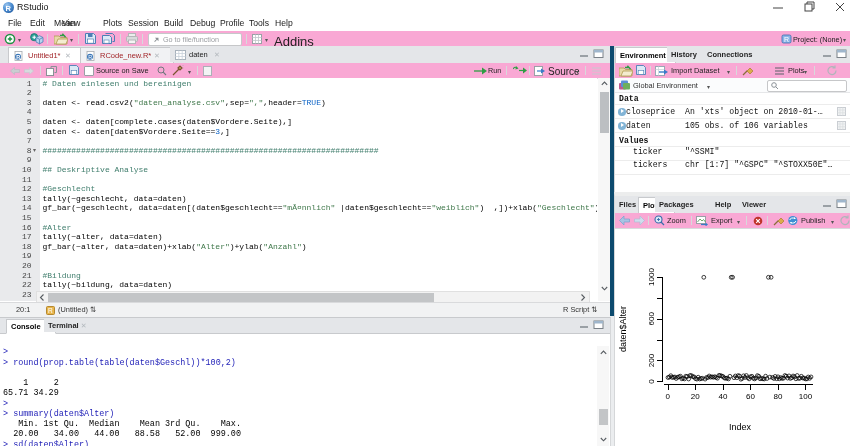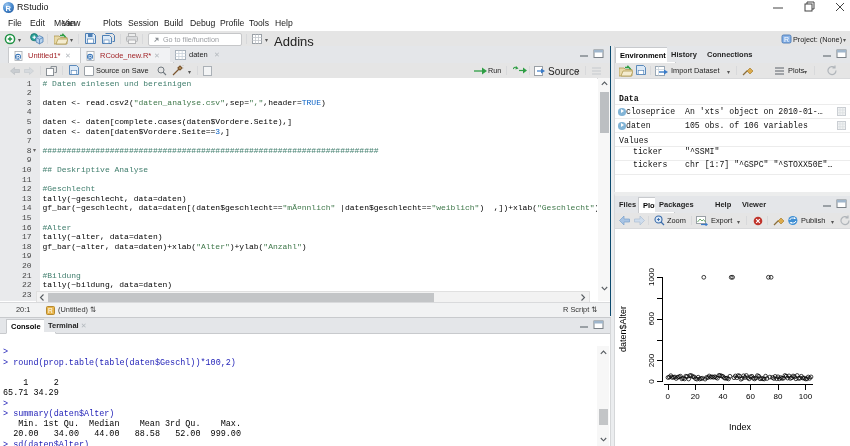--- a/index.html
+++ b/index.html
@@ -1,21 +1,21 @@
 <!DOCTYPE html>
 <html><head><meta charset="utf-8"><style>
 html,body{margin:0;padding:0}
 body{width:850px;height:446px;position:relative;overflow:hidden;background:#fff;font-family:"Liberation Sans",sans-serif;-webkit-font-smoothing:antialiased}
 .a{position:absolute}
 .m{font-family:"Liberation Mono",monospace}
 pre{margin:0;font-family:"Liberation Mono",monospace}
 .tabbar{background:#e4e6e9;border-bottom:1px solid #c8cacd}
 .tab{position:absolute;top:1px;height:15px;line-height:15px;font-size:7.5px;font-weight:bold;color:#1f1f1f;padding:0 4px;background:#e4e6e9}
 .tab.on{background:#fff;border:1px solid #c8cacd;border-bottom:1px solid #fff;font-weight:bold;color:#000}
-.tool{background:#e5e5e5;border-bottom:1px solid #d9dadc}
+.tool{background:#f9a8d4;border-bottom:1px solid #d9dadc}
 .sep{position:absolute;width:1px;background:#d8d9db}
 .x{color:#b3b8bd;font-size:7px;font-weight:normal}
 .cm{color:#3f7d6c}.st{color:#41794c}.kw{color:#0b62c5}
 .cmdline{color:#2323b8}
 svg{display:block}
 </style></head>
 <body>
 
 <div class="a" style="left:0;top:0;width:850px;height:15px;background:#fff">
   <div class="a" style="left:3px;top:2px;width:11px;height:11px;border-radius:50%;background:radial-gradient(circle at 35% 30%,#9ec7ef 0%,#4d8ed2 45%,#1b4f94 100%)"></div>
@@ -106,21 +106,21 @@
   <svg class="a" style="left:781px;top:2px" width="11" height="11">
       <rect x="1" y="2" width="9" height="8" rx="1.5" fill="#8ab4e8" stroke="#3a6cab" stroke-width="0.8"></rect>
       <text x="3" y="9" font-size="7" fill="#fff" font-family="Liberation Sans">R</text>
     </svg>
   <span class="a" style="left:793px;top:3.5px;font-size:7.3px;color:#222">Project: (None)</span>
   <span class="a" style="left:843px;top:5px;font-size:6px;color:#555">▾</span>
 </div>
 
 <div class="a" style="left:610px;top:46px;width:4px;height:400px;background:#ebedef"></div>
 
-<div class="a" style="left:0;top:46px;width:610px;height:270px;background:#fff;border-right:1px solid #0c4a6e">
+<div class="a" style="left:0;top:46px;width:610px;height:270px;background:#fff;border-right:7px solid #0c4a6e">
 
   <div class="a tabbar" style="left:0;top:0;width:610px;height:17px"></div>
   <div class="tab on" style="left:8px;width:66px">
     <svg class="a" style="left:5px;top:3px" width="10" height="10">
         <rect x="1" y="0.5" width="7" height="9" fill="#fff" stroke="#a5aab0" stroke-width="0.8"></rect>
         <circle cx="4" cy="5.8" r="3" fill="#3a76b8"></circle>
         <text x="2.3" y="8" font-size="5.5" fill="#fff" font-family="Liberation Sans">R</text>
       </svg>
     <span class="a" style="left:19px;top:0;color:#a3262a;font-weight:normal">Untitled1*</span>
     <span class="a x" style="left:56px;top:0">✕</span>
@@ -365,20 +365,35 @@
         <path d="M0 1 h9 M0 4 h9 M0 7 h9" stroke="#5a6068" stroke-width="1"></path>
       </svg>
     <span class="a" style="left:173px;top:2.5px;font-size:7.4px;color:#222">Plots</span>
     <span class="a" style="left:189px;top:5px;font-size:6px;color:#555">▾</span>
     <div class="sep" style="left:199px;top:3px;height:9px"></div>
     <svg class="a" style="left:212px;top:2px" width="11" height="11">
         <path d="M9 5.5 a4 4 0 1 1 -1.2-2.8 M8 0.5 v2.5 h-2.5" fill="none" stroke="#b0b5ba" stroke-width="1.2"></path>
       </svg>
   </div>
 
+  <div class="a" style="left:0;top:32px;width:236px;height:14px;background:#fbfcfd;border-bottom:1px solid #e6e7e9">
+    <svg class="a" style="left:4px;top:2px" width="11" height="10">
+        <rect x="0" y="3" width="7" height="6.5" rx="1" fill="#c05a8e"></rect>
+        <rect x="2" y="0.5" width="7" height="6.5" rx="1" fill="#5b8fd4"></rect>
+        <rect x="4" y="3" width="7" height="6.5" rx="1" fill="#6fae5c"></rect>
+      </svg>
+    <span class="a" style="left:18px;top:2.5px;font-size:7.4px;color:#333">Global Environment</span>
+    <span class="a" style="left:92px;top:5px;font-size:6px;color:#555">▾</span>
+    <div class="a" style="left:152px;top:1.5px;width:78px;height:10px;background:#fff;border:1px solid #c6c7c9;border-radius:2px">
+      <svg class="a" style="left:3px;top:1.5px" width="8" height="8">
+          <circle cx="3" cy="3" r="2.3" fill="none" stroke="#8a9096" stroke-width="1"></circle>
+          <line x1="4.8" y1="4.8" x2="7" y2="7" stroke="#8a9096" stroke-width="1"></line>
+        </svg>
+    </div>
+  </div>
 
   <div class="a m" style="left:0;top:46px;width:236px;height:100px;font-size:8.2px">
     <div class="a" style="left:4px;top:2px;font-weight:bold;color:#111">Data</div>
     <div class="a" style="left:0;top:12px;width:236px;height:1px;background:#ececec"></div>
     <div class="a" style="left:3px;top:16px;width:7.5px;height:7.5px;border-radius:50%;background:#82b4d6"></div>
       <div class="a" style="left:5.6px;top:17.4px;width:0;height:0;border-left:3.2px solid #fff;border-top:2.2px solid transparent;border-bottom:2.2px solid transparent"></div>
     <div class="a" style="left:11px;top:15px;color:#111">closeprice</div>
     <div class="a" style="left:70px;top:15px;color:#111">An 'xts' object on 2010-01-…</div>
     <svg class="a" style="left:222px;top:15px" width="9" height="9">
         <rect x="0.5" y="0.5" width="8" height="8" fill="#f2f3f4" stroke="#c9cdd2"></rect>
@@ -387,21 +402,21 @@
     <div class="a" style="left:0;top:26px;width:236px;height:1px;background:#ececec"></div>
     <div class="a" style="left:3px;top:30px;width:7.5px;height:7.5px;border-radius:50%;background:#82b4d6"></div>
       <div class="a" style="left:5.6px;top:31.4px;width:0;height:0;border-left:3.2px solid #fff;border-top:2.2px solid transparent;border-bottom:2.2px solid transparent"></div>
     <div class="a" style="left:11px;top:29px;color:#111">daten</div>
     <div class="a" style="left:70px;top:29px;color:#111">105 obs. of 106 variables</div>
     <svg class="a" style="left:222px;top:29px" width="9" height="9">
         <rect x="0.5" y="0.5" width="8" height="8" fill="#f2f3f4" stroke="#c9cdd2"></rect>
         <path d="M0.5 3 h8 M0.5 5.8 h8 M3 0.5 v8 M5.8 0.5 v8" stroke="#d8dce0" stroke-width="0.7"></path>
       </svg>
     <div class="a" style="left:0;top:40px;width:236px;height:1px;background:#ececec"></div>
-    <div class="a" style="left:4px;top:44px;font-weight:normal;color:#111">Values</div>
+    <div class="a" style="left:4px;top:44px;font-weight:bold;color:#111">Values</div>
     <div class="a" style="left:0;top:54px;width:236px;height:1px;background:#ececec"></div>
     <div class="a" style="left:18px;top:55px;color:#111">ticker</div>
     <div class="a" style="left:70px;top:55px;color:#111">"^SSMI"</div>
     <div class="a" style="left:0;top:68px;width:236px;height:1px;background:#ececec"></div>
     <div class="a" style="left:18px;top:68px;color:#111">tickers</div>
     <div class="a" style="left:70px;top:68px;color:#111">chr [1:7] "^GSPC" "^STOXX50E"…</div>
     <div class="a" style="left:0;top:82px;width:236px;height:1px;background:#ececec"></div>
   </div>
 </div>
 

